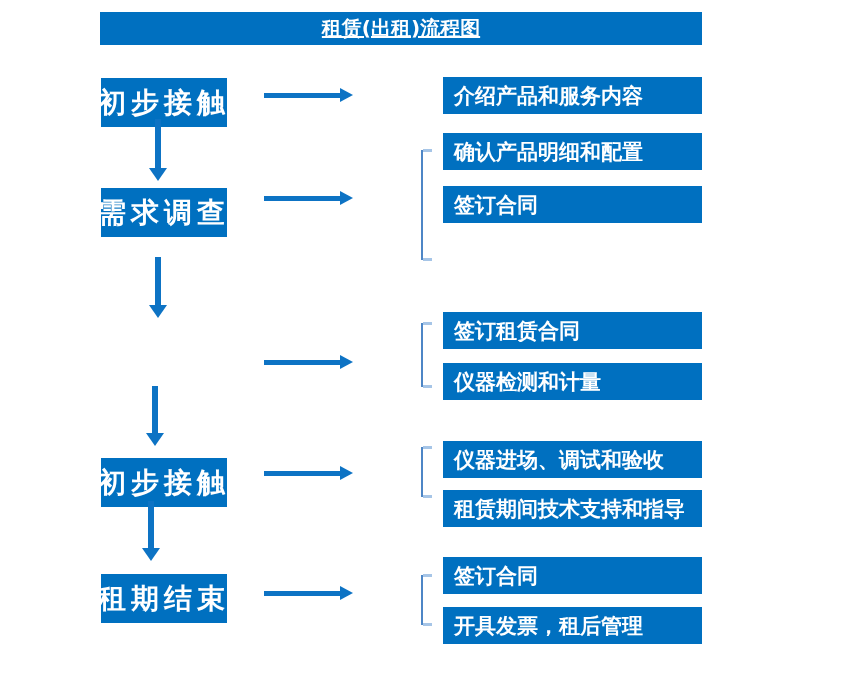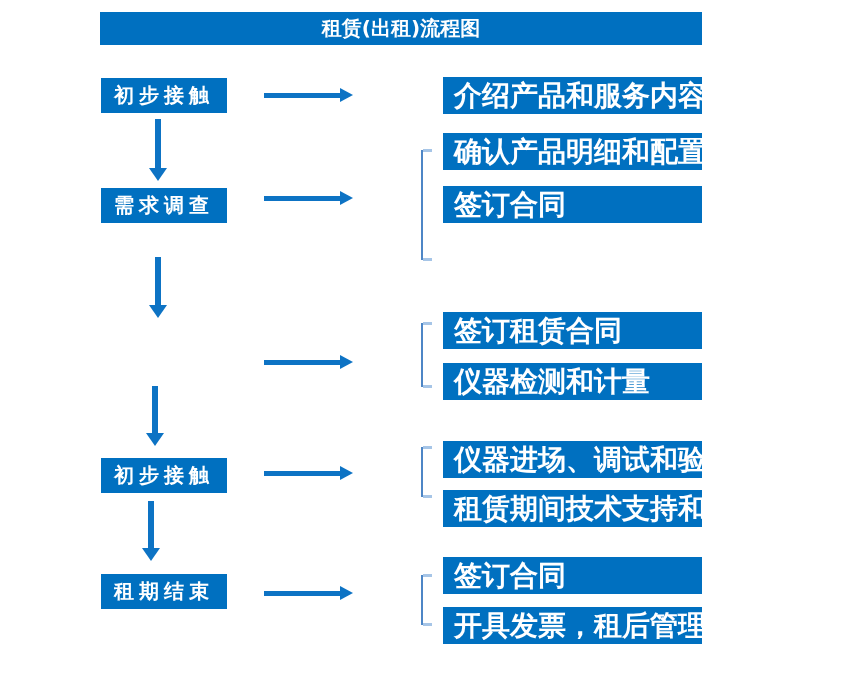--- a/index.html
+++ b/index.html
@@ -21,42 +21,42 @@
     overflow: hidden;
   }
   .title-bar {
     position: absolute;
     left: 100px; top: 12px;
     width: 602px; height: 33px;
     background: var(--box-blue);
     color: var(--text-white);
     font-weight: bold;
     font-size: 20px;
-    display: flex; align-items: center; justify-content: center;
+    display: flex; align-items: center; justify-content: center; text-decoration: underline;
   }
   .stage-box {
     position: absolute;
     left: 101px;
-    width: 126px; height: 35px;
+    width: 126px; height: 49px;
     background: var(--box-blue);
     color: var(--text-white);
     font-weight: bold;
-    font-size: 20px;
+    font-size: 28px;
     letter-spacing: 5px;
     display: flex; align-items: center; justify-content: center;
     white-space: nowrap;
   }
   .detail-box {
     position: absolute;
     left: 443px;
     width: 259px; height: 37px;
     background: var(--box-blue);
     color: var(--text-white);
     font-weight: bold;
-    font-size: 28px;
+    font-size: 21px;
     display: flex; align-items: center;
     padding-left: 11px;
     white-space: nowrap;
   }
   .h-arrow {
     position: absolute;
     left: 264px;
     width: 89px; height: 14px;
   }
   .h-arrow .shaft {

